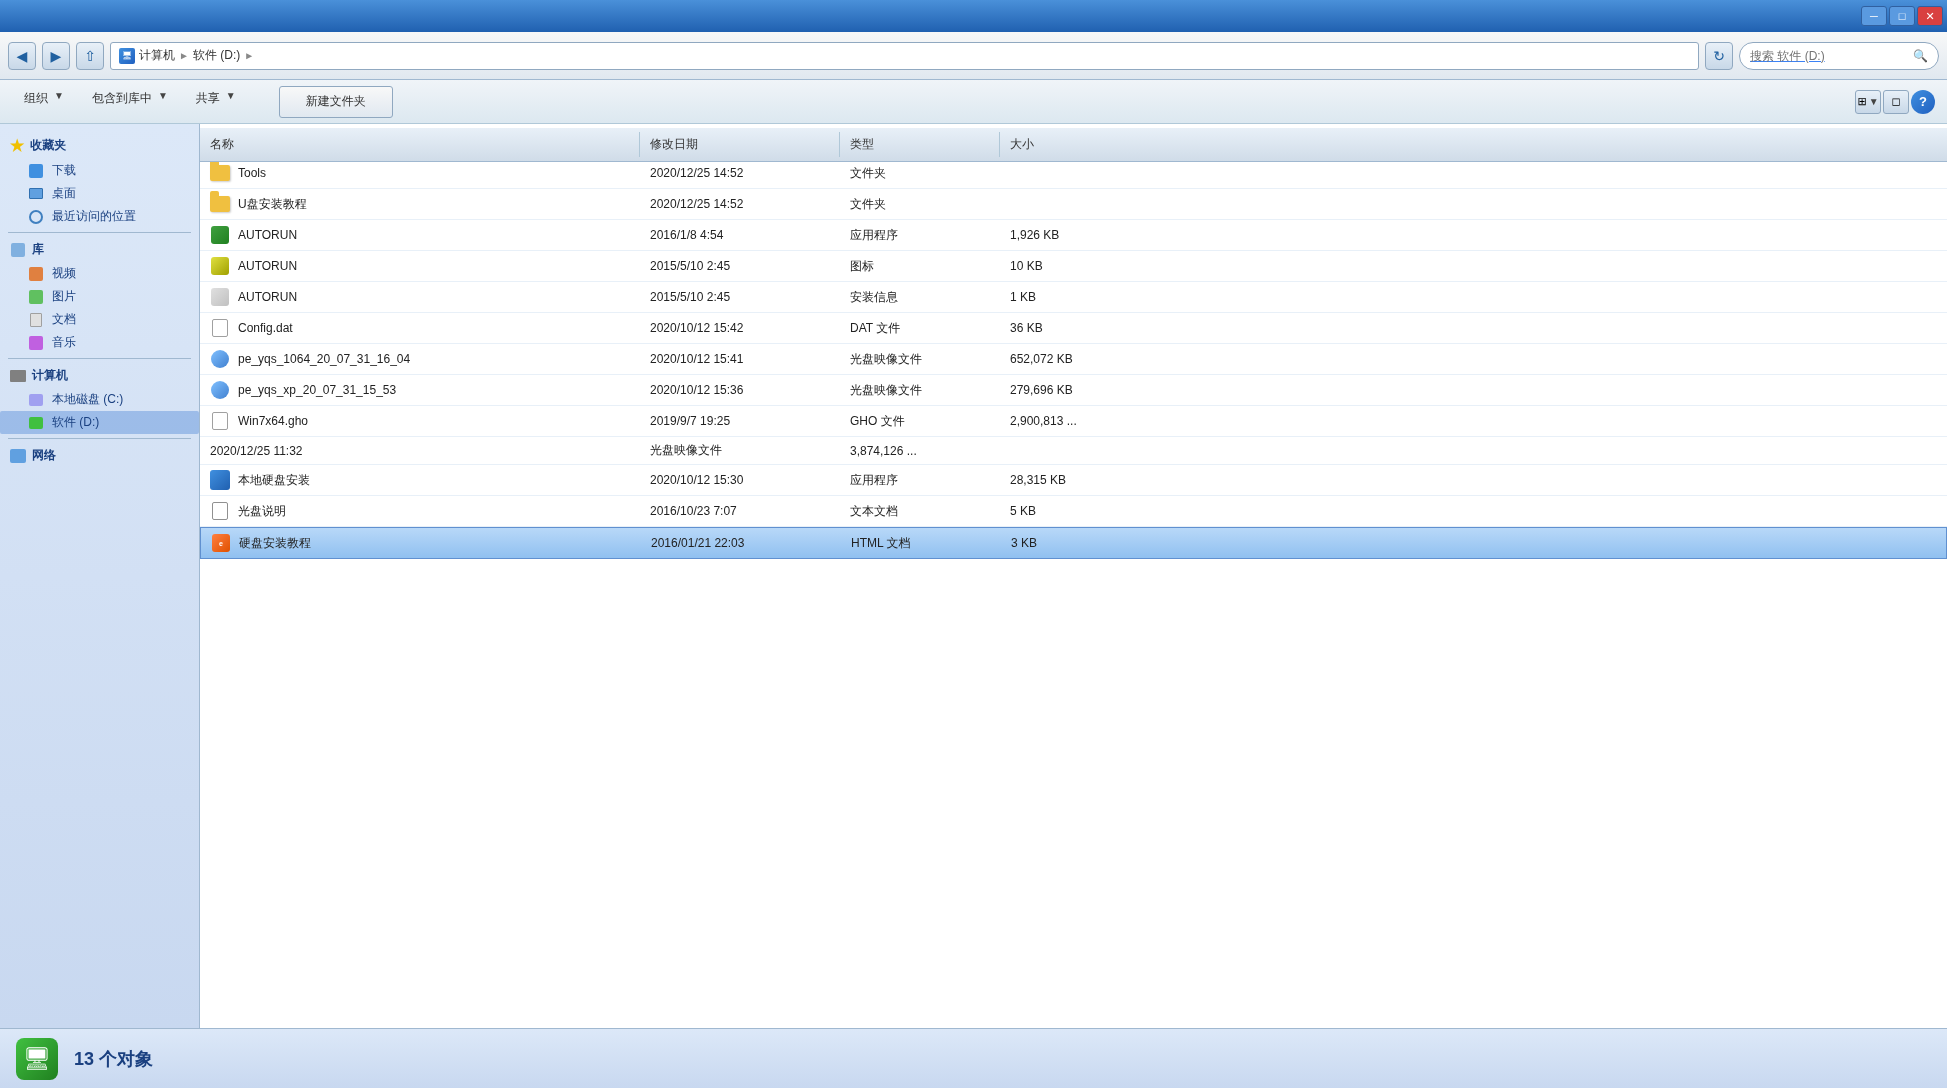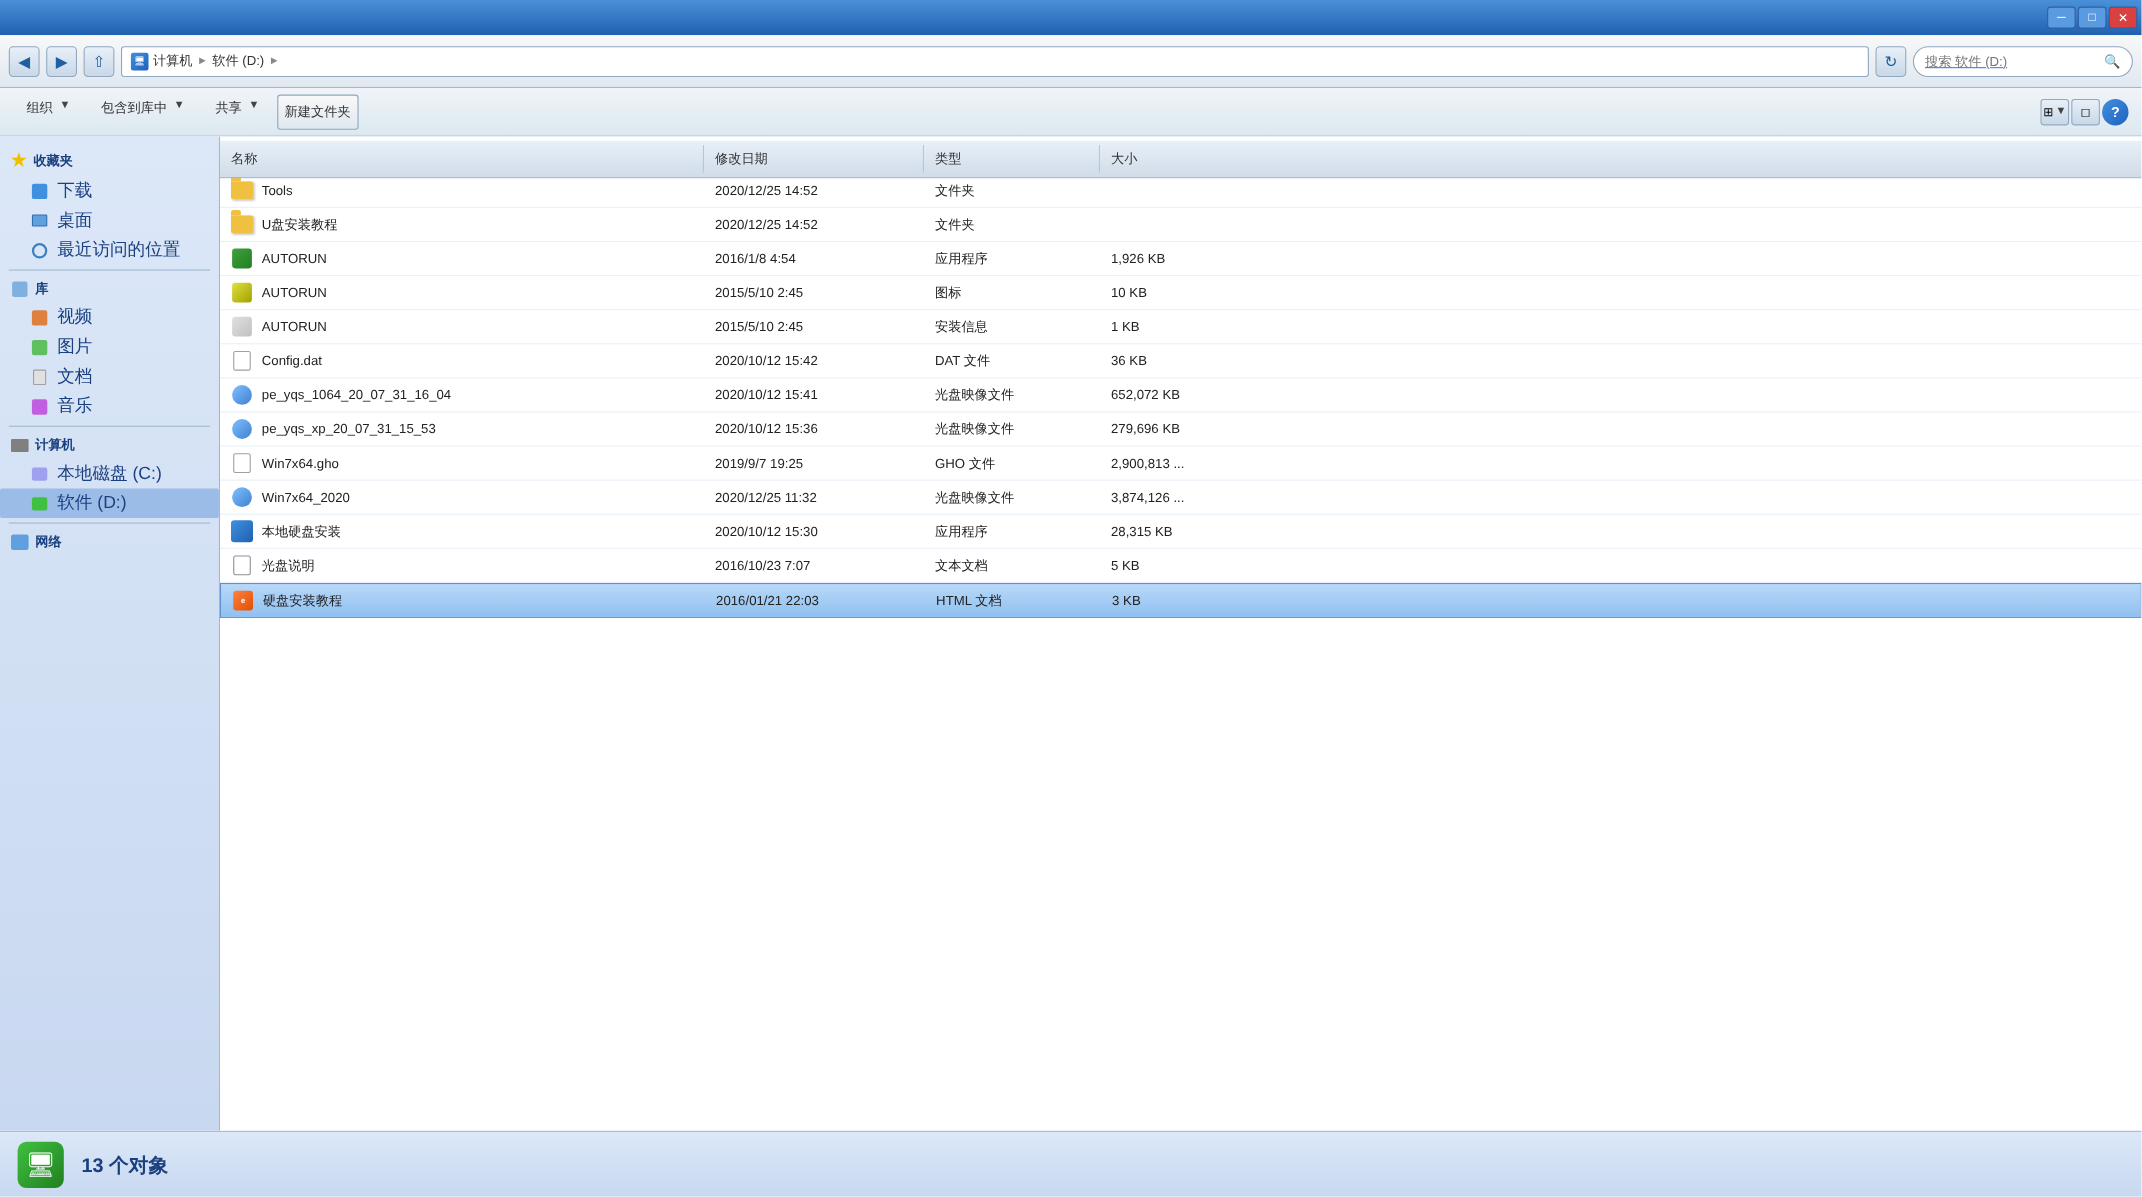--- a/index.html
+++ b/index.html
@@ -149,28 +149,29 @@
       padding: 4px 12px;
       background: transparent;
       border: none;
       border-radius: 3px;
       cursor: pointer;
       font-size: 12px;
       color: #333;
       height: 32px;
     }
     .new-folder-btn {
-      padding: 4px 6px;
+      padding: 4px 26px;
       background: linear-gradient(to bottom, #f8f8f8, #e0e8f0);
       border: 1px solid #90a8c0;
       border-radius: 3px;
       cursor: pointer;
       font-size: 12px;
       color: #333;
       height: 32px;
+      margin-left: 27px;
     }
 
     
     .main-area {
       display: flex;
       flex: 1;
       overflow: hidden;
     }
 
     
@@ -203,21 +204,21 @@
       justify-content: center;
       font-size: 14px;
     }
     .sidebar-item {
       display: flex;
       align-items: center;
       gap: 8px;
       padding: 3px 10px 3px 28px;
       cursor: pointer;
       color: #1a4080;
-      font-size: 16px;
+      font-size: 12px;
       border-radius: 2px;
     }
     .sidebar-item.selected { background: rgba(100,150,220,0.5); }
     .sidebar-item-icon {
       width: 16px;
       height: 16px;
       display: flex;
       align-items: center;
       justify-content: center;
     }
@@ -826,26 +827,20 @@
     </div>
     <div class="file-cell">
       <span>GHO 文件</span>
     </div>
     <div class="file-cell">
       <span>2,900,813 ...</span>
     </div>
   </div>
         <div class="file-row">
     <div class="file-cell">
-      <div class="file-icon">
-              <div class="ficon-iso"></div>
-            </div>
-      <span>Win7x64_2020</span>
-    </div>
-    <div class="file-cell">
       <span>2020/12/25 11:32</span>
     </div>
     <div class="file-cell">
       <span>光盘映像文件</span>
     </div>
     <div class="file-cell">
       <span>3,874,126 ...</span>
     </div>
   </div>
         <div class="file-row">

